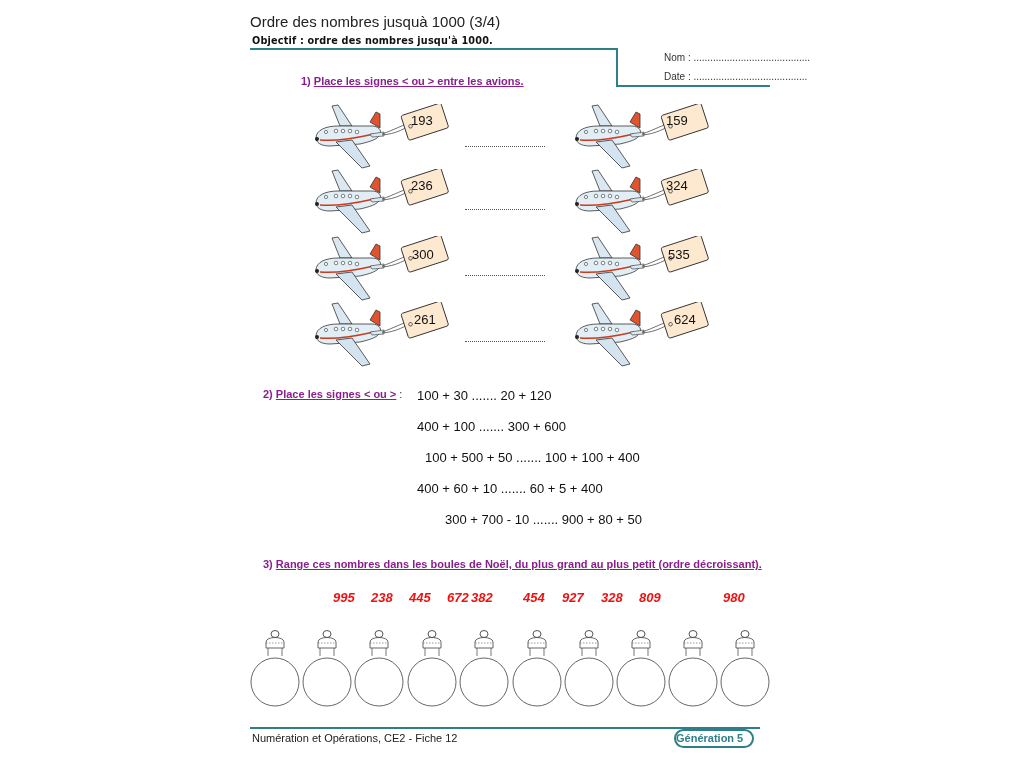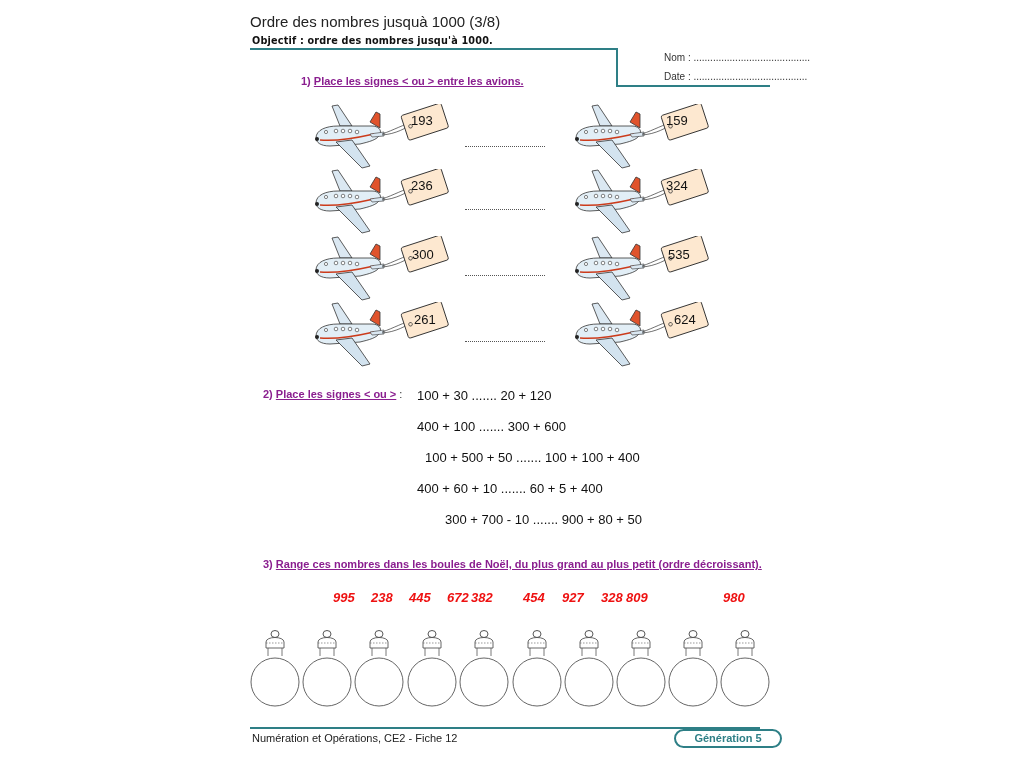--- a/index.html
+++ b/index.html
@@ -15,22 +15,22 @@
   .q { color: #8a1e8f; font-size: 11px; font-weight: bold; }
   .q .u { text-decoration: underline; }
   .dotted-line { border-bottom: 1px dotted #555; width: 80px; height: 1px; }
   .plane { width: 150px; height: 66px; }
   .tag-num { font-size: 13px; }
   .expr { font-size: 13px; color: #111; left: 417px; }
   .num-red { color: #ee1111; font-weight: bold; font-style: italic; font-size: 13px; top: 590px; }
   .bauble { width: 52px; height: 78px; top: 630px; }
   .footer-line { left: 250px; top: 727px; width: 510px; height: 2px; background: #2e7f86; }
   .footer-text { left: 252px; top: 732px; font-size: 11px; color: #222; }
-  .badge { left: 674px; top: 729px; width: 108px; height: 19px; border: 2px solid #2e7f86; border-radius: 11px; box-sizing: border-box;
-           color: #2e7f86; font-weight: bold; font-size: 11px; text-align: center; line-height: 15px; }
+  .badge { left: 674px; top: 729px; width: 80px; height: 19px; border: 2px solid #2e7f86; border-radius: 11px; box-sizing: border-box;
+           color: #2e7f86; font-weight: bold; font-size: 11px; text-align: left; line-height: 15px; }
 </style>
 </head>
 <body>
 
 <svg width="0" height="0" style="position:absolute">
   <defs>
     <g id="plane-shape">
 
       <path d="M58 18 L64 8 L68 10 L68 24 Z" fill="#e0532c" stroke="#333" stroke-width="0.8"></path>
 
@@ -57,21 +57,21 @@
     <g id="bauble-shape">
       <ellipse cx="26" cy="4" rx="4" ry="3.5" fill="none" stroke="#555" stroke-width="1"></ellipse>
       <path d="M17 12 C17 6 35 6 35 12 L35 18 L17 18 Z" fill="none" stroke="#555" stroke-width="0.9"></path>
       <path d="M17 13 L35 13" stroke="#555" stroke-width="0.6" stroke-dasharray="1.5,1.5"></path>
       <path d="M19 18 L19 26 M33 18 L33 26" stroke="#555" stroke-width="0.8"></path>
       <circle cx="26" cy="52" r="24" fill="none" stroke="#555" stroke-width="0.9"></circle>
     </g>
   </defs>
 </svg>
 
-<div class="abs title">Ordre des nombres jusquà 1000 (3/8)</div>
+<div class="abs title">Ordre des nombres jusquà 1000 (3/4)</div>
 <div class="abs objective">Objectif : ordre des nombres jusqu'à 1000.</div>
 <div class="abs hline-top"></div>
 <div class="abs vline"></div>
 <div class="abs hline-name"></div>
 <div class="abs field" style="top:52px;">Nom : ..........................................</div>
 <div class="abs field" style="top:71px;">Date : .........................................</div>
 
 <div class="abs q" style="left:263px; top:75px;margin-left:38px;">
   <span>1)</span>
   <span class="u">Place les signes &lt; ou &gt; entre les avions.</span>
@@ -165,21 +165,21 @@
 </div>
 
 <div class="abs num-red" style="left:333px;">995</div>
 <div class="abs num-red" style="left:371px;">238</div>
 <div class="abs num-red" style="left:409px;">445</div>
 <div class="abs num-red" style="left:447px;">672</div>
 <div class="abs num-red" style="left:471px;">382</div>
 <div class="abs num-red" style="left:523px;">454</div>
 <div class="abs num-red" style="left:562px;">927</div>
 <div class="abs num-red" style="left:601px;">328</div>
-<div class="abs num-red" style="left:626px;">809</div>
+<div class="abs num-red" style="left:639px;">809</div>
 <div class="abs num-red" style="left:678px;margin-left:45px;">980</div>
 
 <svg class="abs bauble" style="left:249px;" viewBox="0 0 52 78">
     <use href="#bauble-shape"></use>
   </svg>
 <svg class="abs bauble" style="left:301px;" viewBox="0 0 52 78">
     <use href="#bauble-shape"></use>
   </svg>
 <svg class="abs bauble" style="left:353px;" viewBox="0 0 52 78">
     <use href="#bauble-shape"></use>

